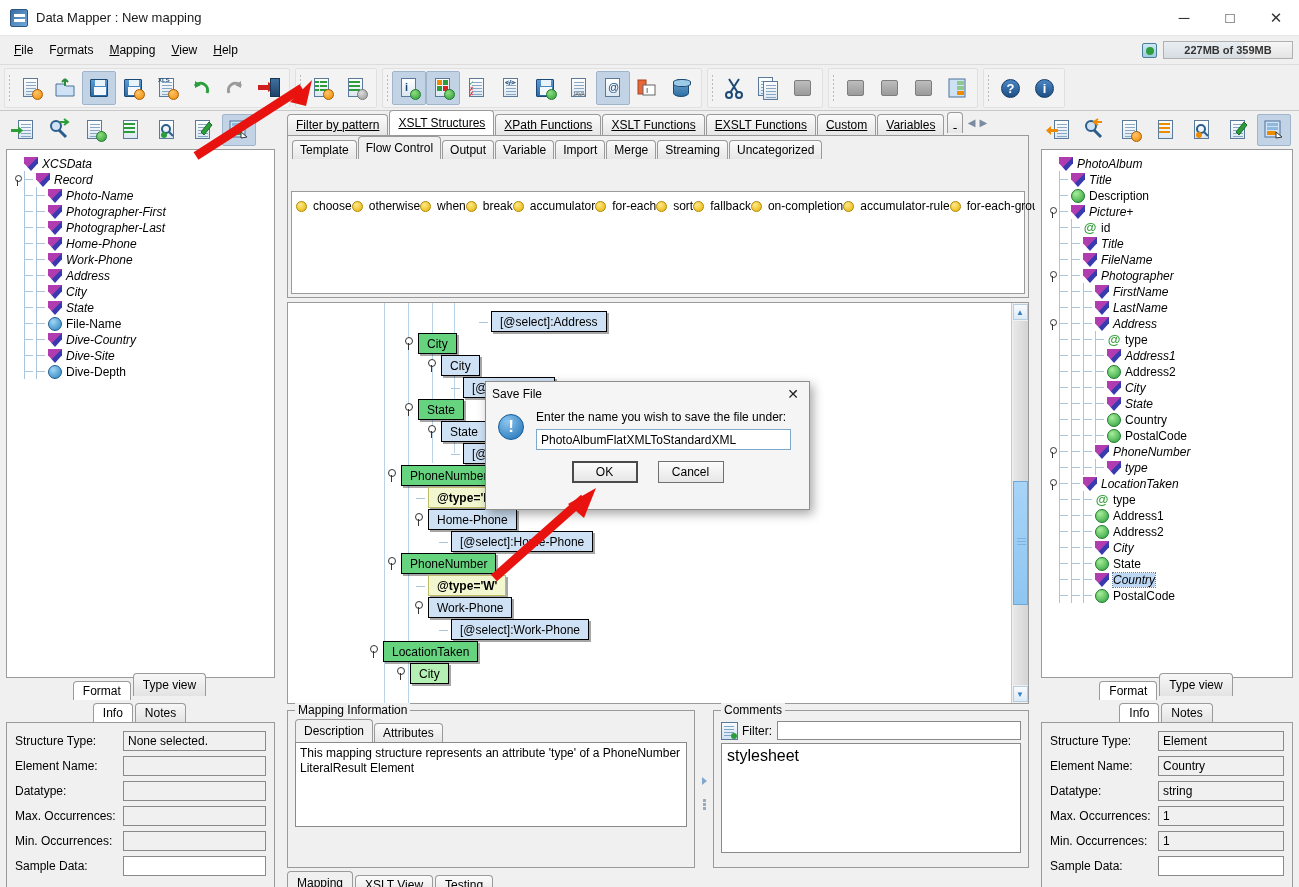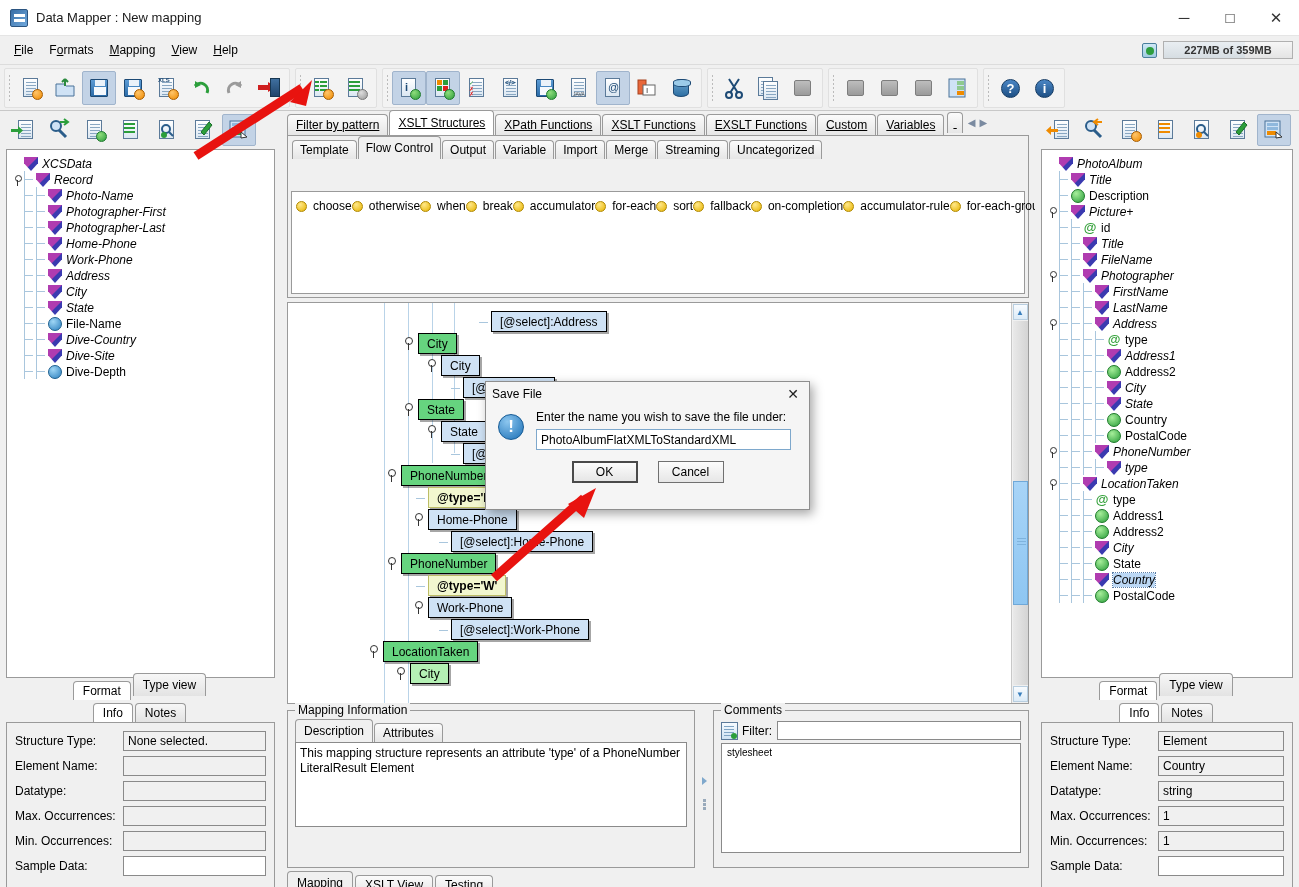--- a/index.html
+++ b/index.html
@@ -260,21 +260,21 @@
   .desc-area { border:1px solid #8a8a8a; background:#fff; height:85px; padding:3px 4px;
     font-size:12px; line-height:15px; }
   .filter-row { display:flex; align-items:center; margin-bottom:3px; }
   .note-icon { width:17px; height:18px; margin-right:4px; position:relative;
      background:linear-gradient(#f6fbff,#cfe3f3); border:1px solid #5b7a99; }
   .note-icon:before{ content:""; position:absolute; left:2px; top:3px; width:10px; height:1px;
      background:#7fa4c4; box-shadow:0 3px 0 #7fa4c4,0 6px 0 #7fa4c4,0 9px 0 #7fa4c4;}
   .note-icon:after{ content:""; position:absolute; right:0px; bottom:0px; width:6px; height:6px;
      border-radius:50%; background:#2b9e3b;}
   .filter-input { flex:1; height:19px; border:1px solid #8a8a8a; background:#fff; }
-  .comment-area { border:1px solid #8a8a8a; background:#fff; height:110px; padding:3px 5px; font-size:10px; }
+  .comment-area { border:1px solid #8a8a8a; background:#fff; height:110px; padding:3px 5px; font-size:16px; }
   .splitter-dots { width:10px; display:flex; flex-direction:column; align-items:center;
      justify-content:center; gap:14px; }
   .splitter-dots i { display:block; width:3px; height:3px; background:#9ab;
      box-shadow:0 4px 0 #9ab, 0 8px 0 #9ab; }
   .arrow-mini { width:0;height:0;border-top:4px solid transparent;border-bottom:4px solid transparent;
      border-left:5px solid #7fa8cc; }
 
   #mode-tabs { display:flex; align-items:flex-end; height:22px; margin:4px 4px 0 4px; }
   .mtab { font-size:12px; padding:2px 9px; border:1px solid #9a9a9a; border-bottom:none;
     background:linear-gradient(#fbfbfb,#e6e6e6); border-radius:4px 4px 0 0; margin-right:2px; }

